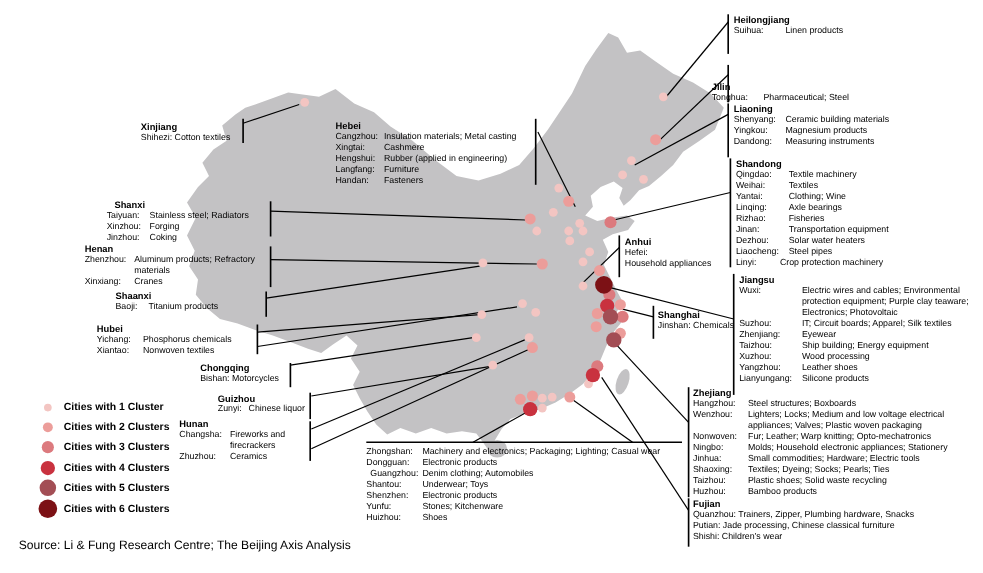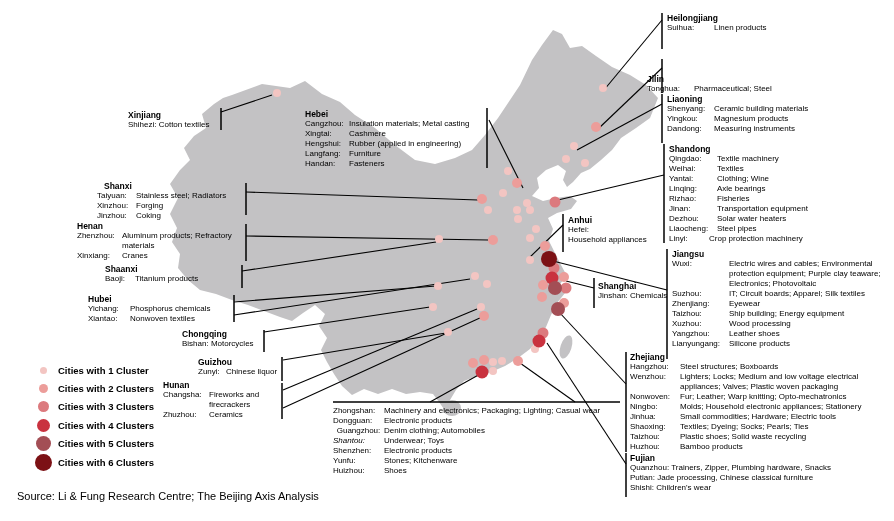--- a/index.html
+++ b/index.html
@@ -384,21 +384,21 @@
         </div>
         <div class="rrow">
           <span class="rcity" style="width: 51px;">Dongguan:</span>
           <span class="rprod" style="width: 233px;">Electronic products</span>
         </div>
         <div class="rrow">
           <span class="rcity" style="width: 51px; text-align: center;">Guangzhou:</span>
           <span class="rprod" style="width: 233px;">Denim clothing; Automobiles</span>
         </div>
         <div class="rrow">
-          <span class="rcity" style="width: 51px; font-style: italic;">Shantou:</span>
+          <span class="rcity" style="width: 51px;">Shantou:</span>
           <span class="rprod" style="width: 233px;">Underwear; Toys</span>
         </div>
         <div class="rrow">
           <span class="rcity" style="width: 51px;">Shenzhen:</span>
           <span class="rprod" style="width: 233px;">Electronic products</span>
         </div>
         <div class="rrow">
           <span class="rcity" style="width: 51px;">Yunfu:</span>
           <span class="rprod" style="width: 233px;">Stones; Kitchenware</span>
         </div>

